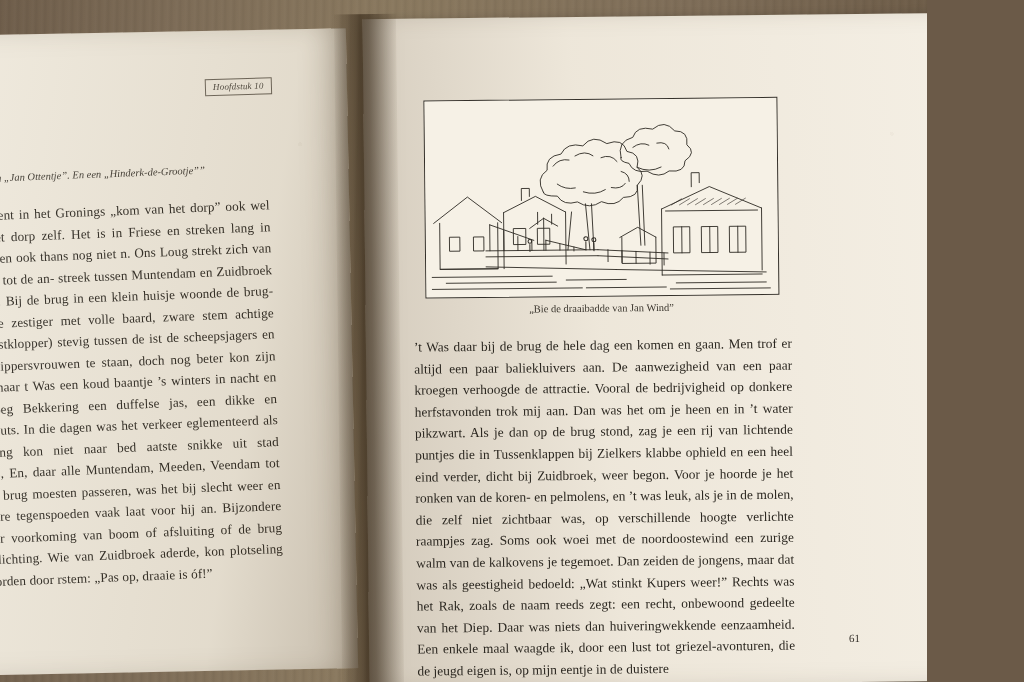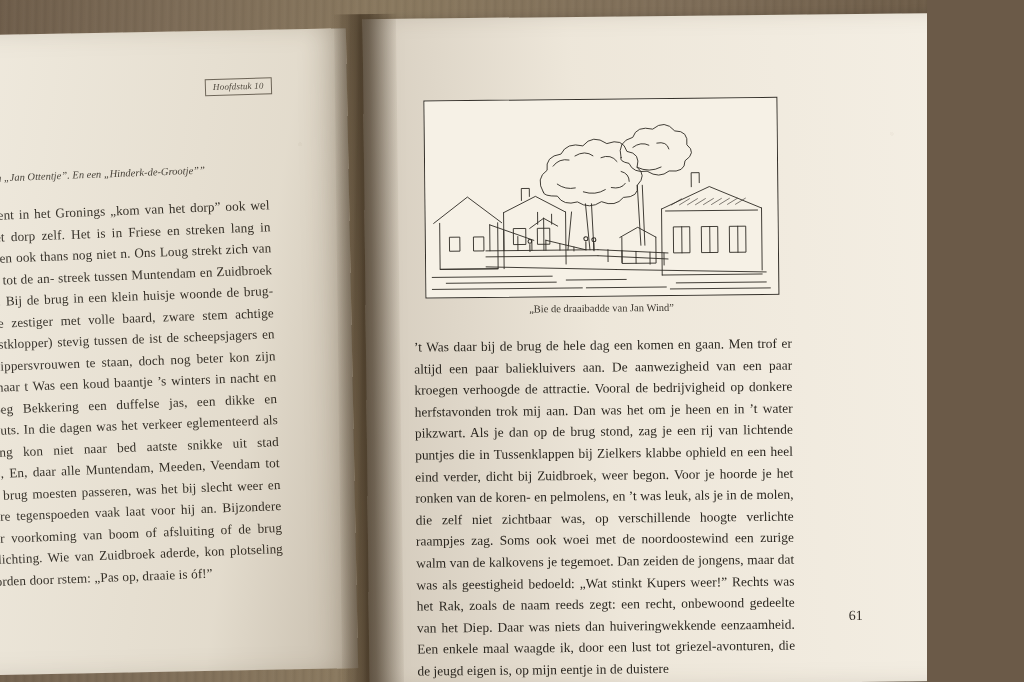--- a/index.html
+++ b/index.html
@@ -187,22 +187,22 @@
     font-size: 13.4px;
     line-height: 21.6px;
     color: #2b2720;
     text-align: justify;
     letter-spacing: .05px;
   }
   .right-body p { margin: 0; }
   .folio {
     position: absolute;
     left: 480px;
-    top: 594px;
-    font-size: 14px;
+    top: 618px;
+    font-size: 11px;
     color: #35302a;
   }
 
   
   .speckle {
     position: absolute;
     inset: 0;
     pointer-events: none;
     background-image:
       radial-gradient(circle at 12% 30%, rgba(120,100,70,0.05) 0 2px, transparent 2px),

